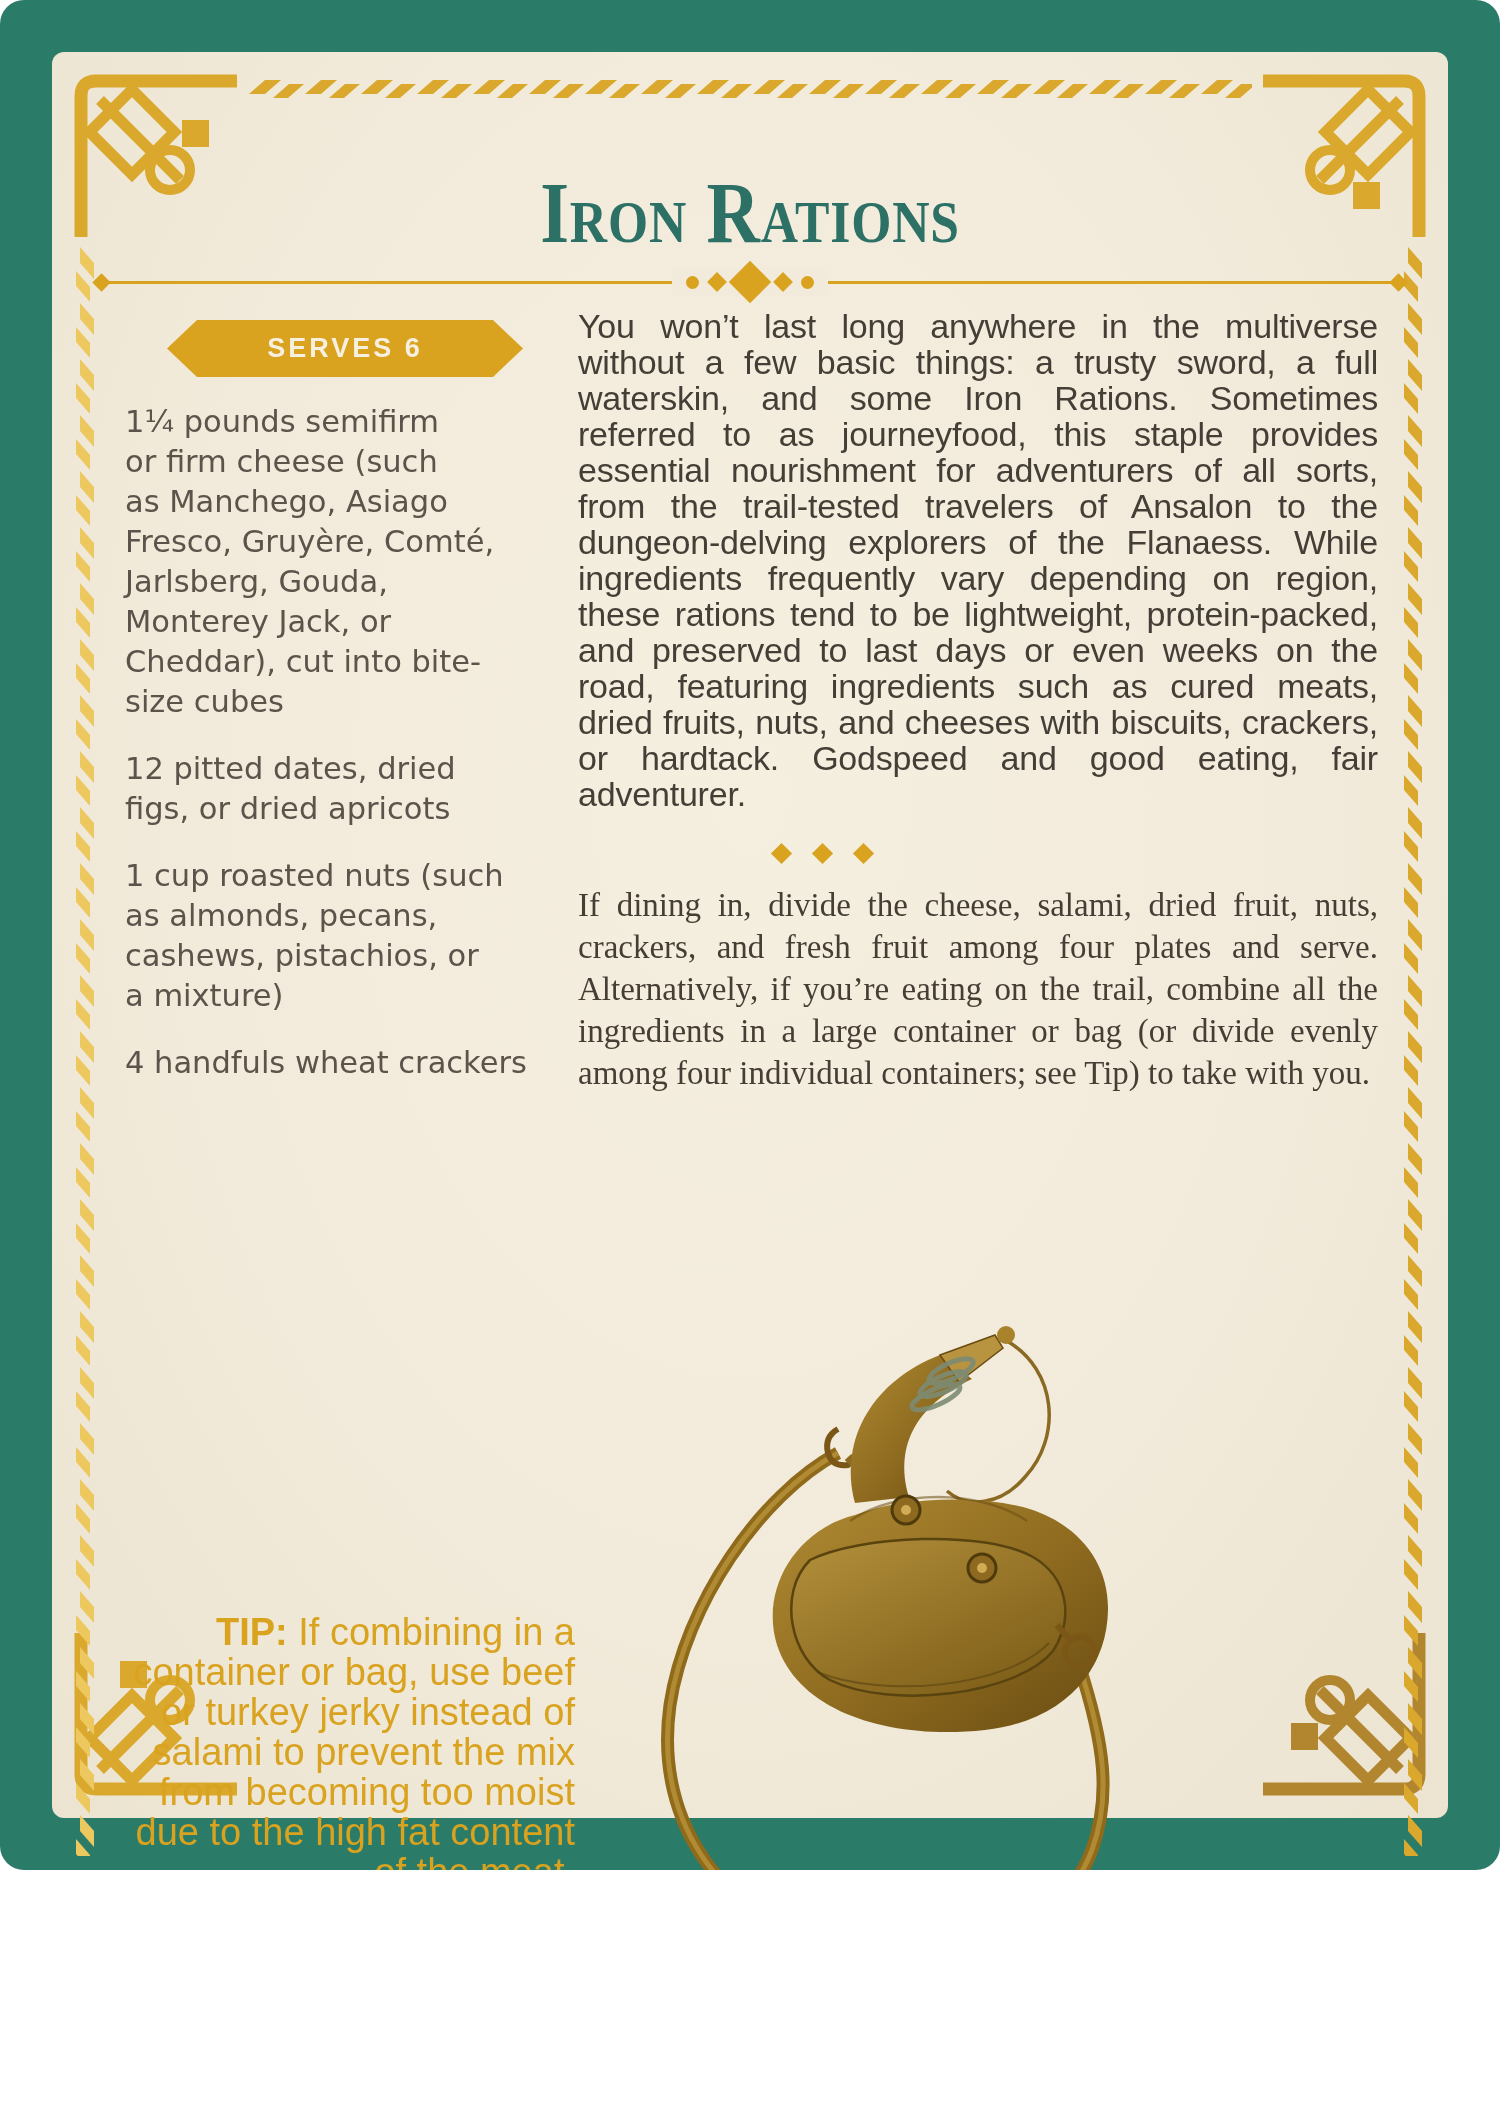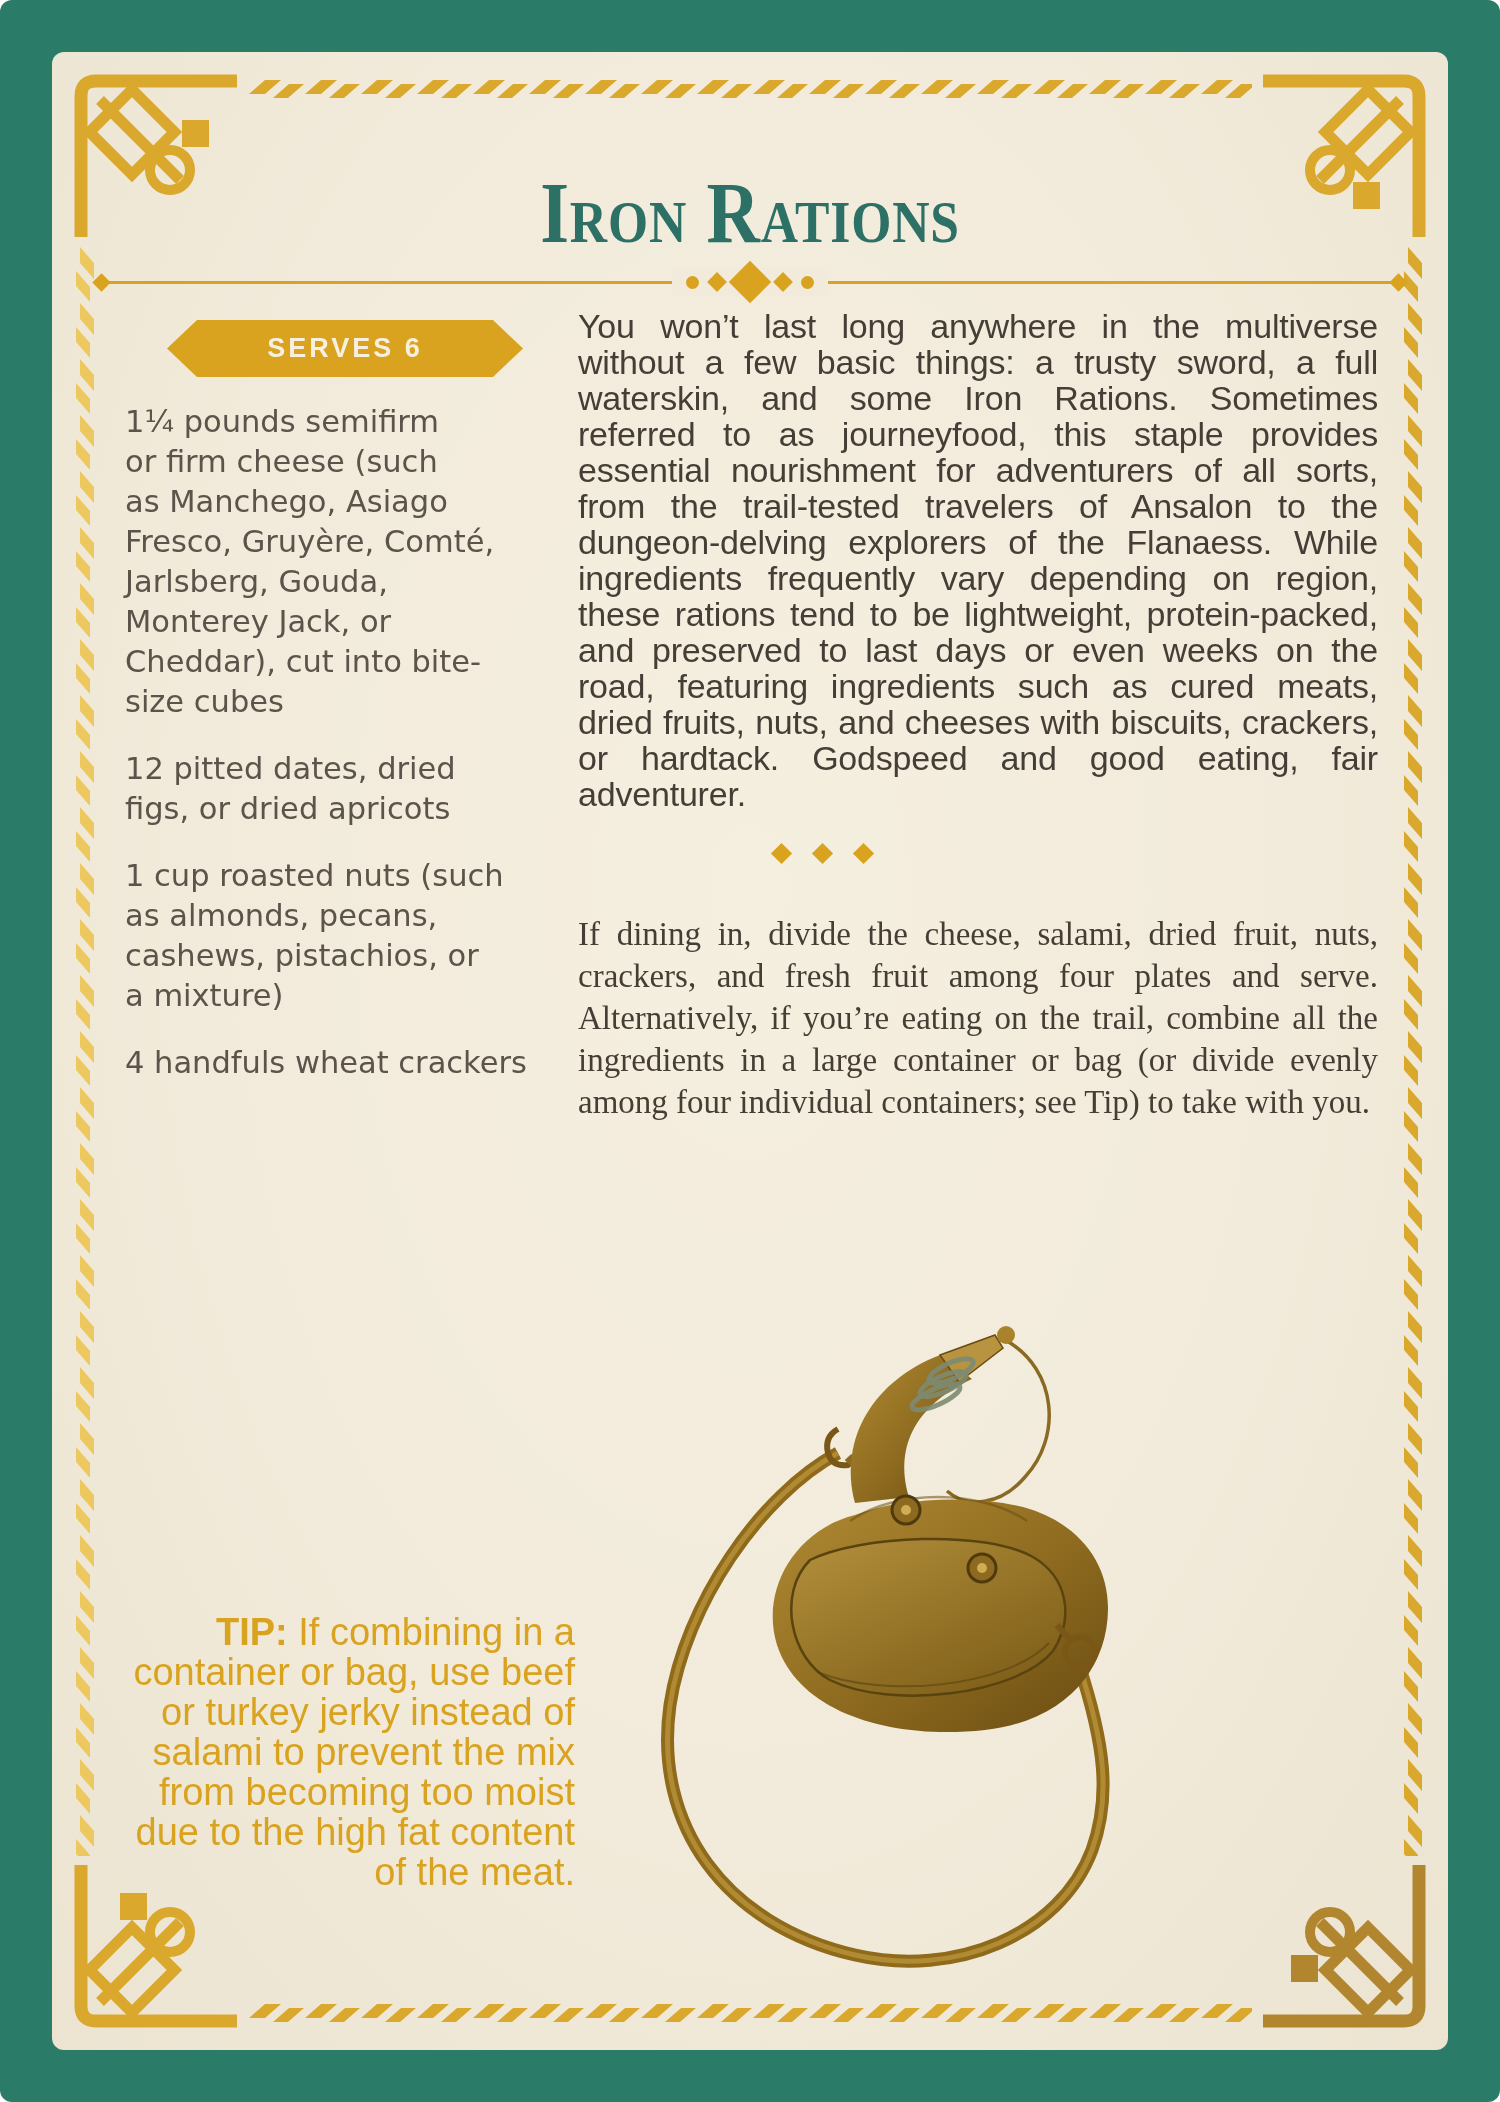--- a/index.html
+++ b/index.html
@@ -1,16 +1,16 @@
 <!DOCTYPE html>
 <html><head>
 <meta charset="utf-8">
 <style>
   html,body{margin:0;padding:0;background:#ffffff;}
-  .page{position:relative;width:1500px;height:2102px;background:#2b7b69;border-radius:12px;overflow:hidden;font-family:"Liberation Sans",sans-serif;}
+  .page{position:relative;width:1500px;height:1870px;background:#2b7b69;border-radius:24px;overflow:hidden;font-family:"Liberation Sans",sans-serif;}
   .card{position:absolute;left:52px;top:52px;right:52px;bottom:52px;border-radius:12px;
         background:radial-gradient(ellipse at 50% 42%, #f5efdf 0%, #f2ebdb 55%, #ece4d1 100%);}
   
   .corner{position:absolute;width:175px;height:175px;color:#d9a82c;}
   .corner svg{width:100%;height:100%;display:block;}
   .corner.tl{left:64px;top:64px;}
   .corner.tr{right:64px;top:64px;transform:rotate(90deg);}
   .corner.br{right:64px;bottom:64px;transform:rotate(180deg);color:#b2862e;}
   .corner.bl{left:64px;bottom:64px;transform:rotate(270deg);}
   .chain{position:absolute;}
@@ -45,21 +45,21 @@
   .ingredients p{margin:0 0 27px 0;white-space:pre-line;}
   .tip{position:absolute;left:125px;top:1612px;width:450px;white-space:pre-line;
        font-family:Liberation Sans, sans-serif;color:#d9a21f;font-size:38px;line-height:40px;text-align:right;}
   .tip b{font-weight:700;}
   
   .rightcol{position:absolute;left:578px;top:308px;width:800px;}
   .intro{margin:0;font-family:"Liberation Sans",sans-serif;color:#453e37;font-size:34px;
          line-height:36px;text-align:justify;letter-spacing:-0.2px;word-spacing:1px;}
   .separator{margin:34px 0 0 196px;display:flex;gap:26px;align-items:center;width:max-content;}
   .separator .dia{width:15px;height:15px;}
-  .serving{margin:52px 0 0 0;font-family:"Liberation Serif",serif;color:#463e35;font-size:33px;
+  .serving{margin:23px 0 0 0;font-family:"Liberation Serif",serif;color:#463e35;font-size:33px;
            line-height:42px;text-align:justify;}
   .illustration{position:absolute;left:555px;top:1325px;width:570px;height:660px;}
 </style>
 </head>
 <body>
 
 <div class="page">
   <div class="card"></div>
 
   <div class="corner tl">

